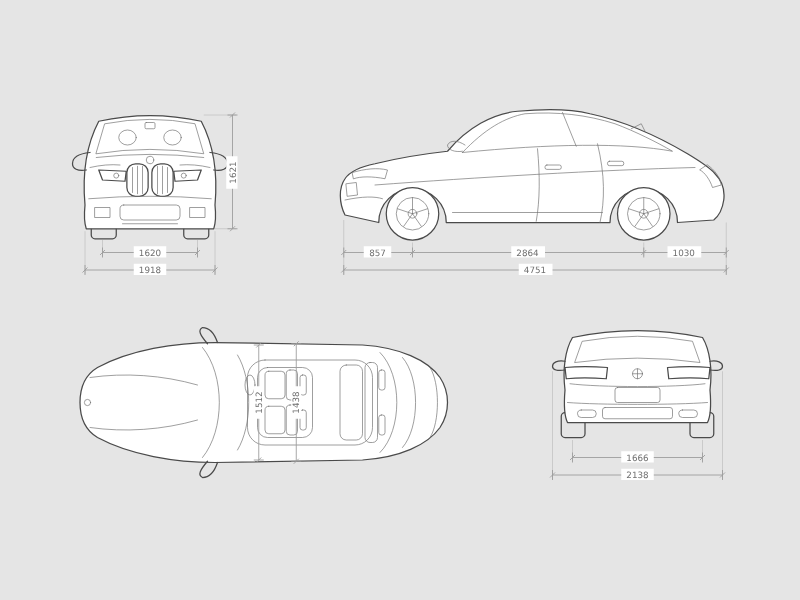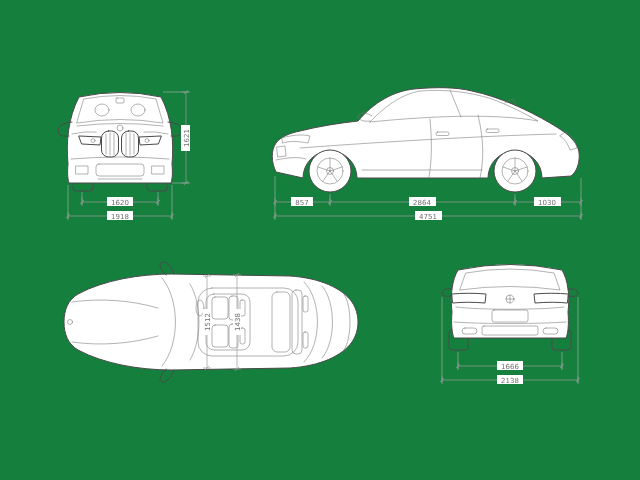--- a/index.html
+++ b/index.html
@@ -1,16 +1,16 @@
 <!DOCTYPE html>
 <html><head>
 <meta charset="utf-8">
 <style>
   html,body{margin:0;padding:0;background:#ffffff;}
-  .canvas{position:relative;width:640px;height:480px;background:#15803d;overflow:hidden;font-family:"DejaVu Sans",sans-serif;}
+  .canvas{position:relative;width:640px;height:480px;background:#e5e5e5;overflow:hidden;font-family:"DejaVu Sans",sans-serif;}
   svg{position:absolute;left:0;top:0;}
   .car{fill:none;stroke:#4a4a4a;stroke-width:1;stroke-linecap:round;stroke-linejoin:round}
   .carfill{fill:#ffffff;stroke:#4a4a4a;stroke-width:1;stroke-linejoin:round}
   .thin{fill:none;stroke:#737373;stroke-width:.55;stroke-linecap:round}
   .dim{fill:none;stroke:#9c9c9c;stroke-width:.7}
   .ext{fill:none;stroke:#bdbdbd;stroke-width:.55}
   .mask{fill:#ffffff;stroke:none}
   text.dim-text{font-size:7px;font-family:"DejaVu Sans",sans-serif;fill:#6f6f6f;text-anchor:middle}
 </style>
 </head>

